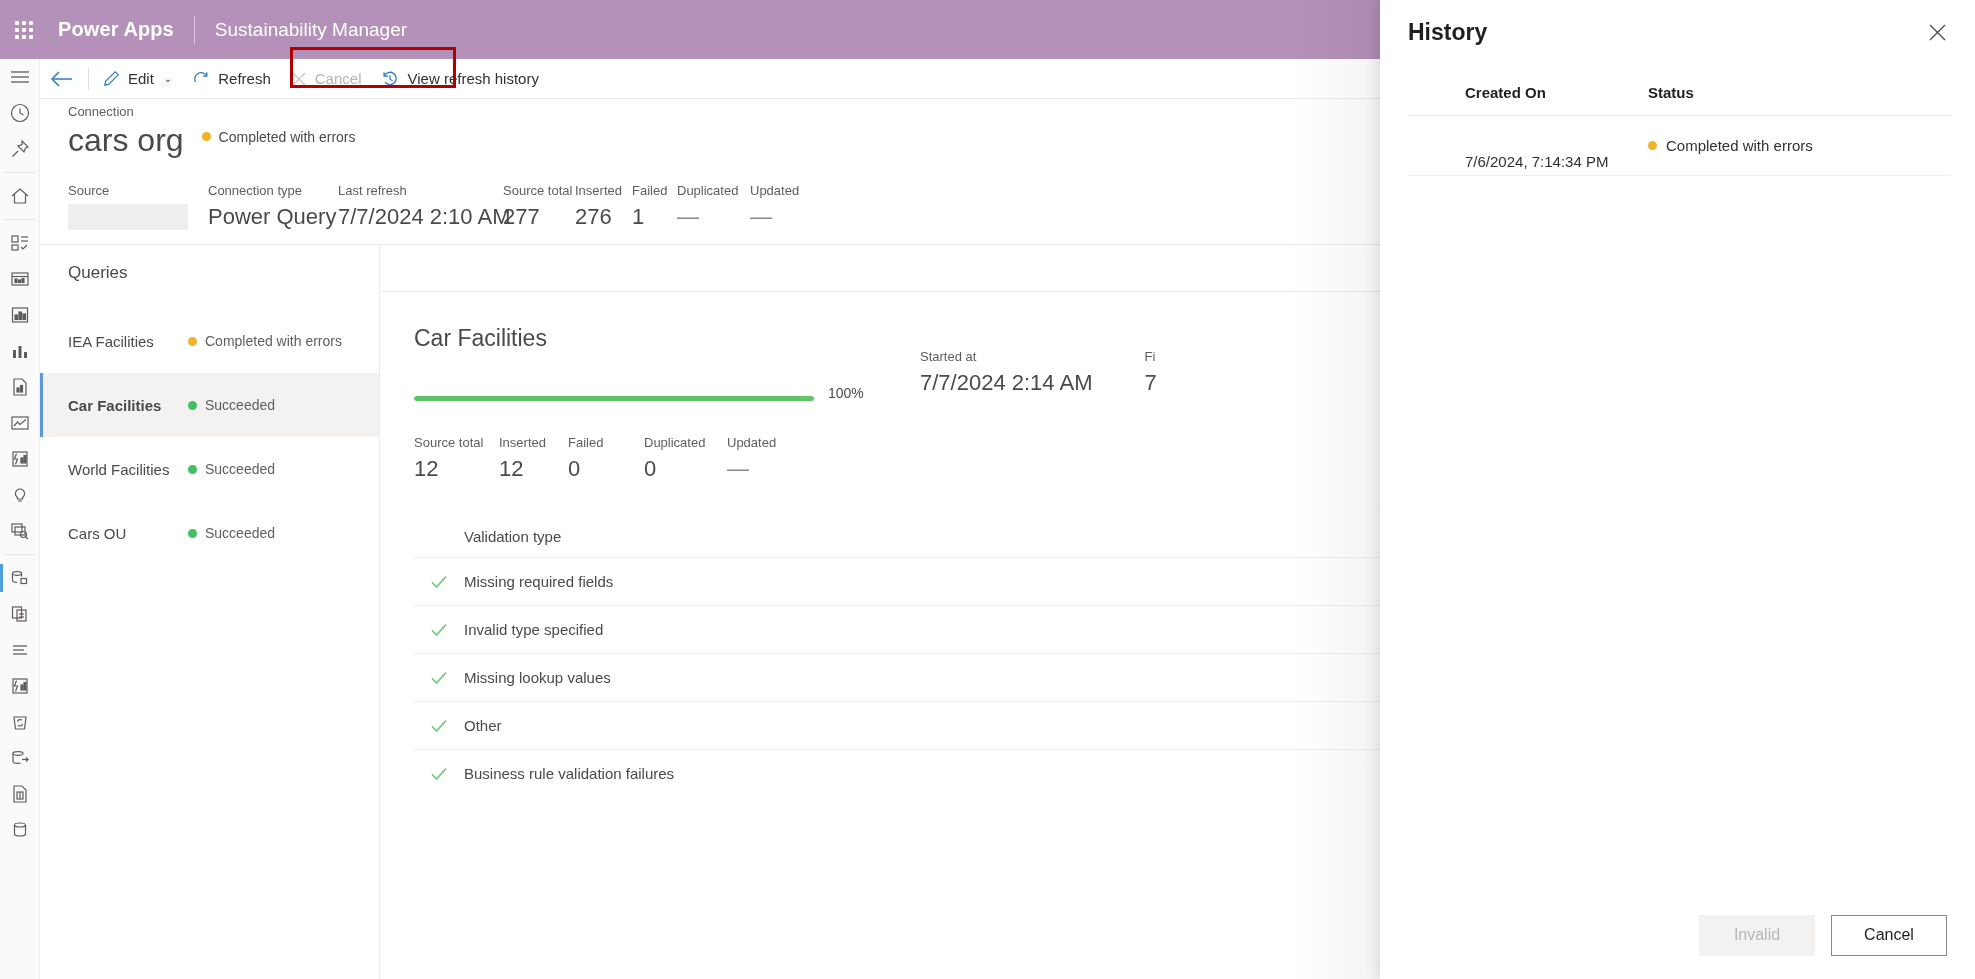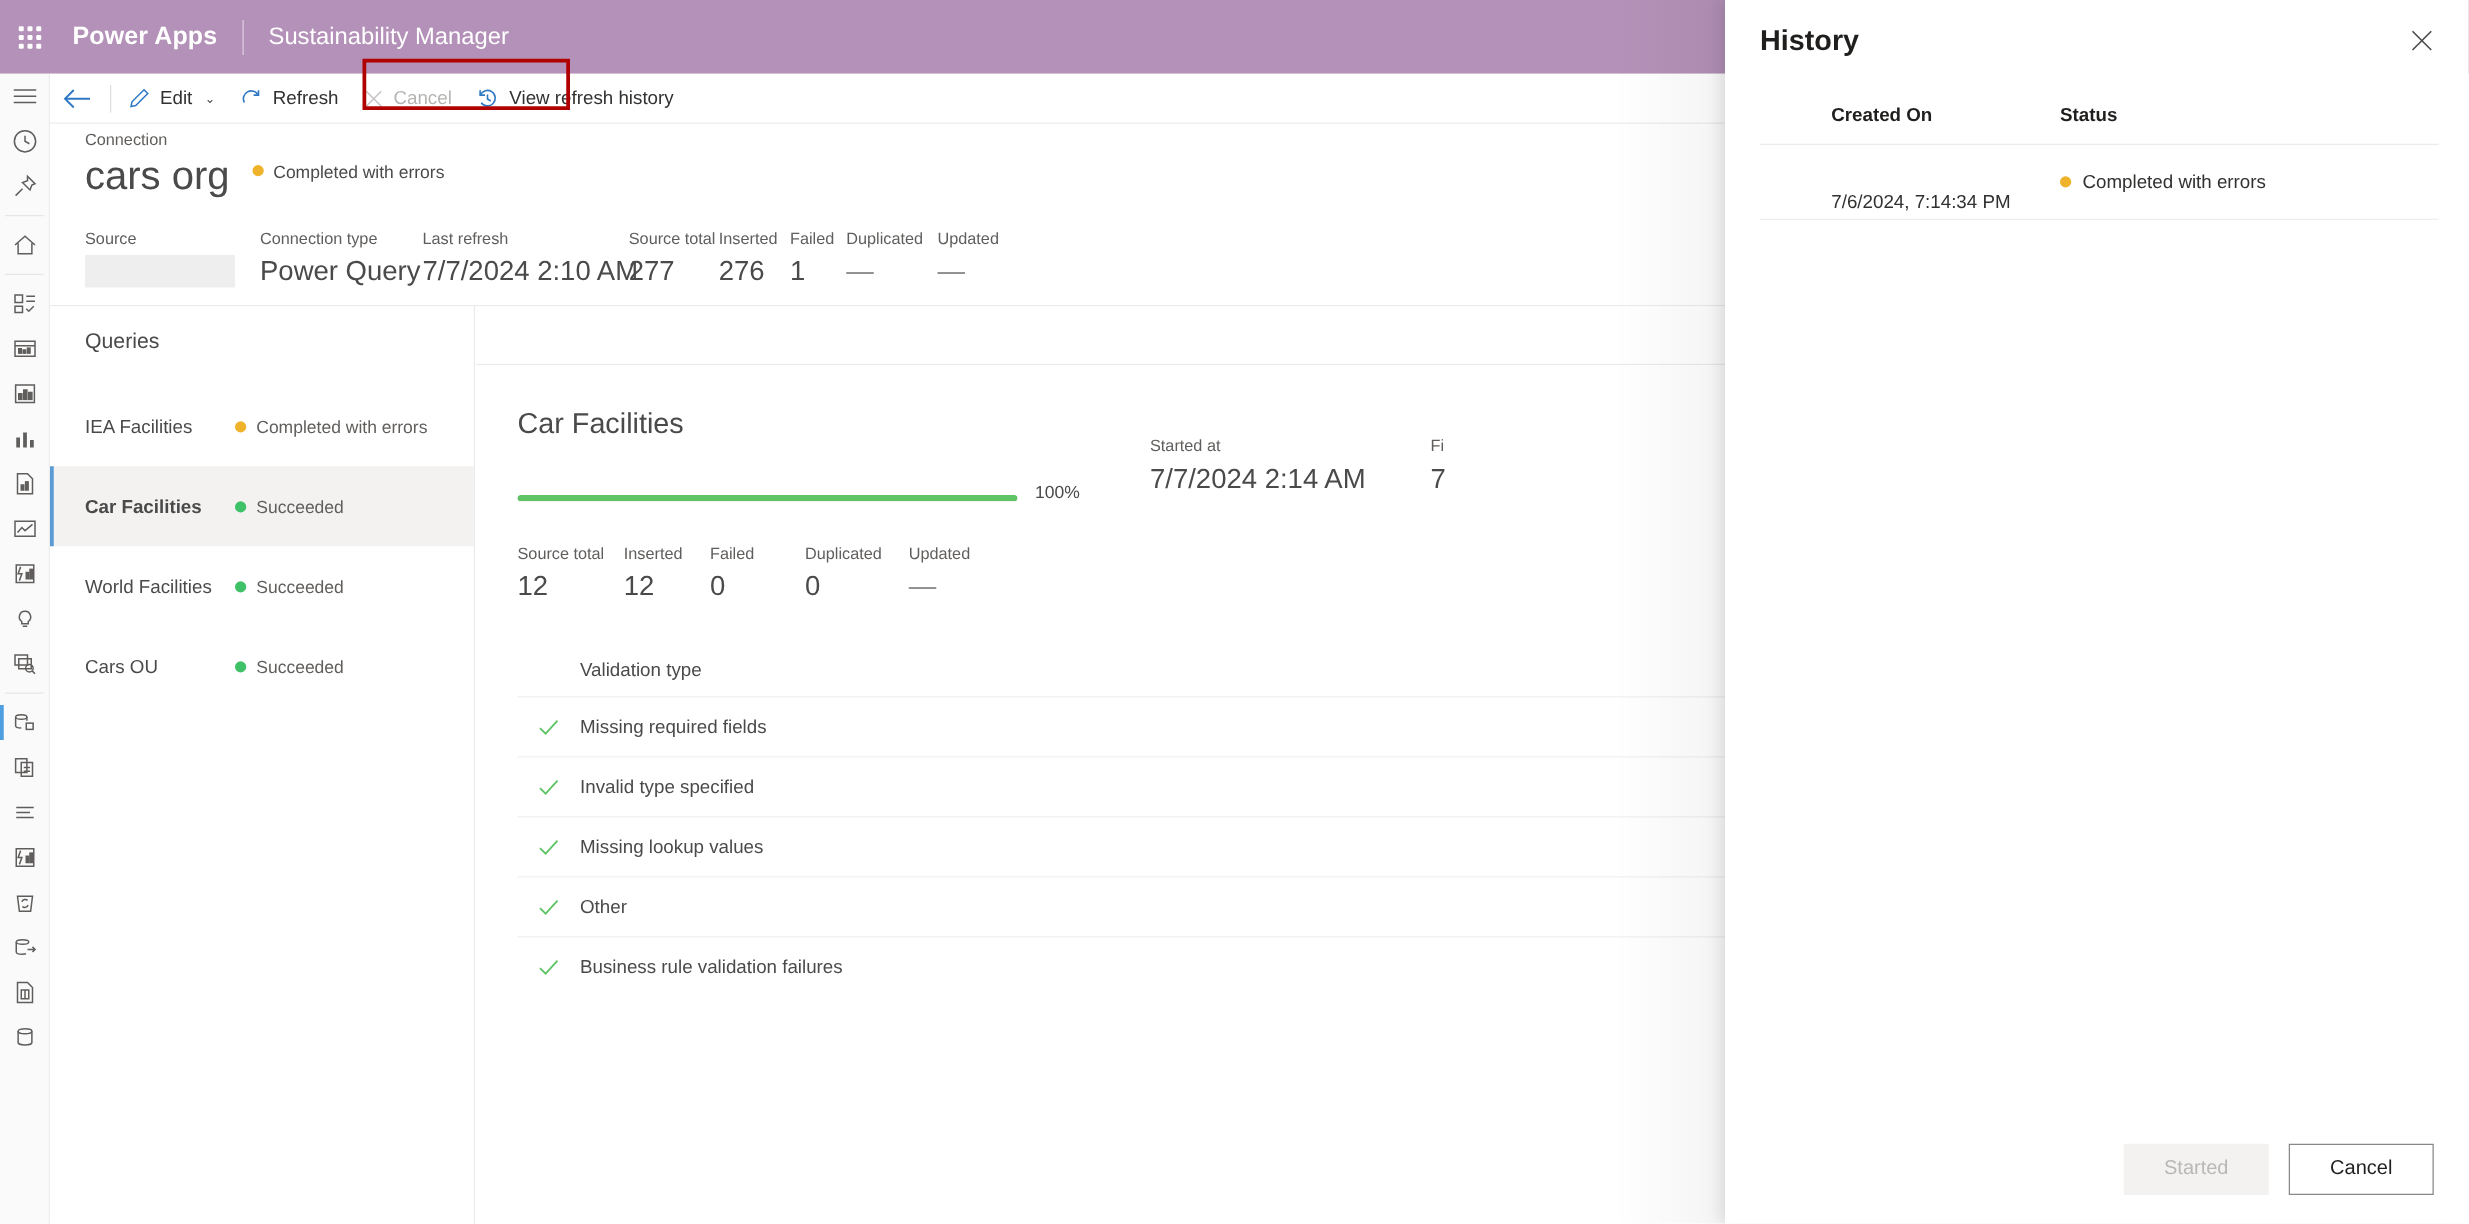--- a/index.html
+++ b/index.html
@@ -680,18 +680,18 @@
       <div class="hist-row">
         <span class="c1">7/6/2024, 7:14:34 PM</span>
         <span class="c2">
           <span class="dot warn"></span>
           <span>Completed with errors</span>
         </span>
       </div>
     </div>
 
     <div class="history-footer">
-      <button class="btn btn-confirm">Started</button>
+      <button class="btn btn-confirm">Invalid</button>
       <button class="btn btn-cancel">Cancel</button>
     </div>
   </div>
 
 </div>
 
 </body></html>

